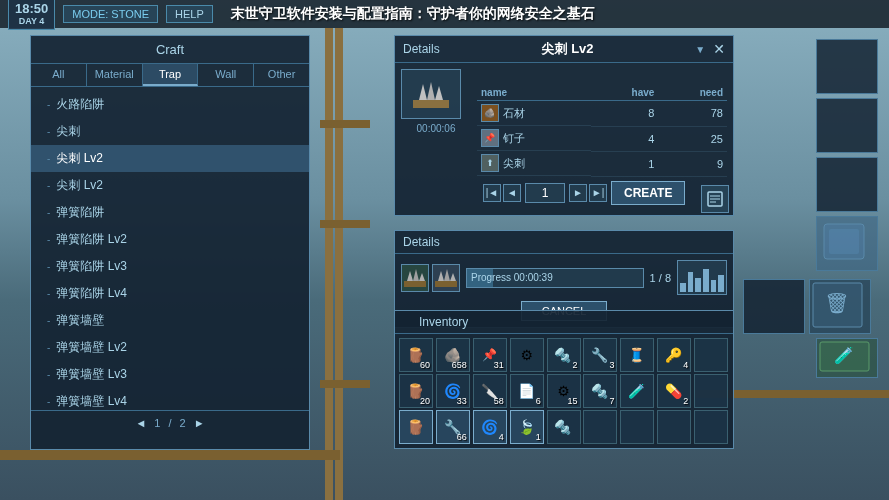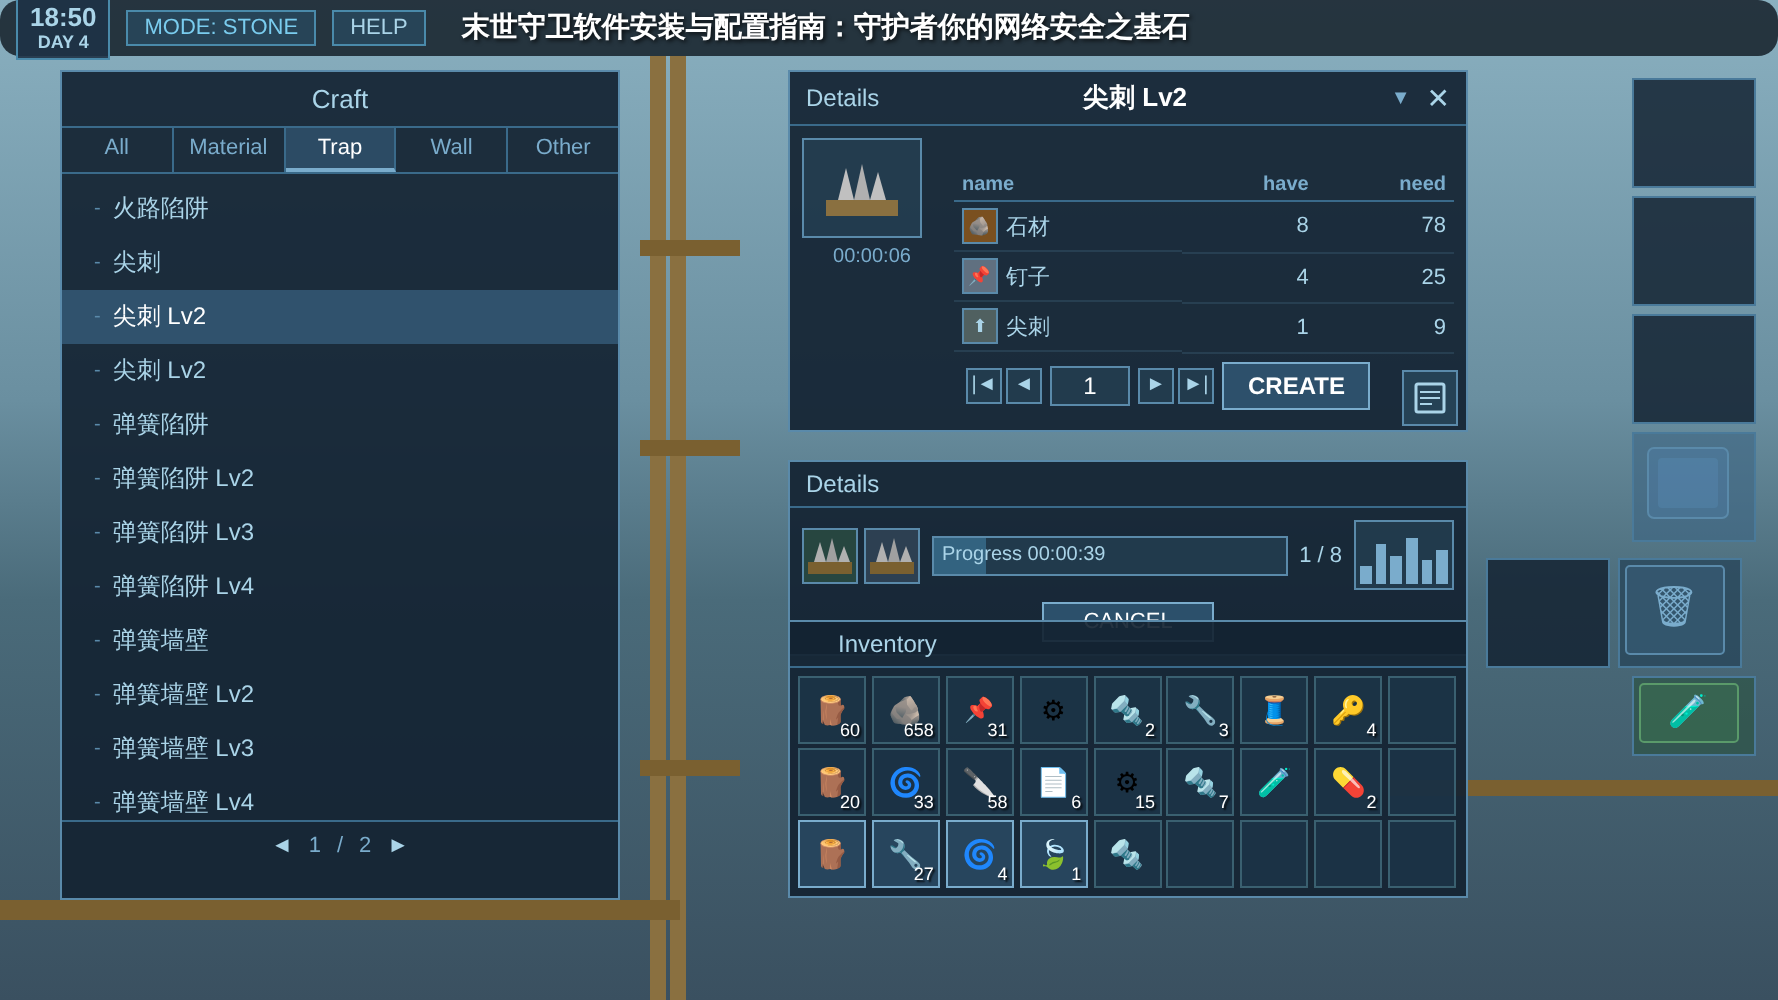--- a/index.html
+++ b/index.html
@@ -28,21 +28,20 @@
       top: 0;
       left: 0;
       width: 100%;
       height: 28px;
       background: rgba(20,30,40,0.85);
       z-index: 10;
       display: flex;
       align-items: center;
       padding: 0 8px;
       gap: 8px;
-      border-radius: 10px;
     }
 
     .time-display {
       background: rgba(30,50,70,0.9);
       border: 1px solid #4a8aaa;
       color: #aad4e8;
       padding: 2px 6px;
       font-size: 13px;
       font-weight: bold;
       line-height: 1.2;
@@ -812,21 +811,21 @@
     <div class="inv-slot">
       <span class="inv-slot-count"></span>
     </div>
 
     <div class="inv-slot selected">
       <div class="inv-icon" style="font-size:14px;">🪵</div>
       <span class="inv-slot-count"></span>
     </div>
     <div class="inv-slot selected">
       <div class="inv-icon" style="font-size:14px;">🔧</div>
-      <span class="inv-slot-count">27</span>
+      <span class="inv-slot-count">66</span>
     </div>
     <div class="inv-slot selected">
       <div class="inv-icon" style="font-size:14px;">🌀</div>
       <span class="inv-slot-count">4</span>
     </div>
     <div class="inv-slot selected">
       <div class="inv-icon" style="font-size:14px;">🍃</div>
       <span class="inv-slot-count">1</span>
     </div>
     <div class="inv-slot">

